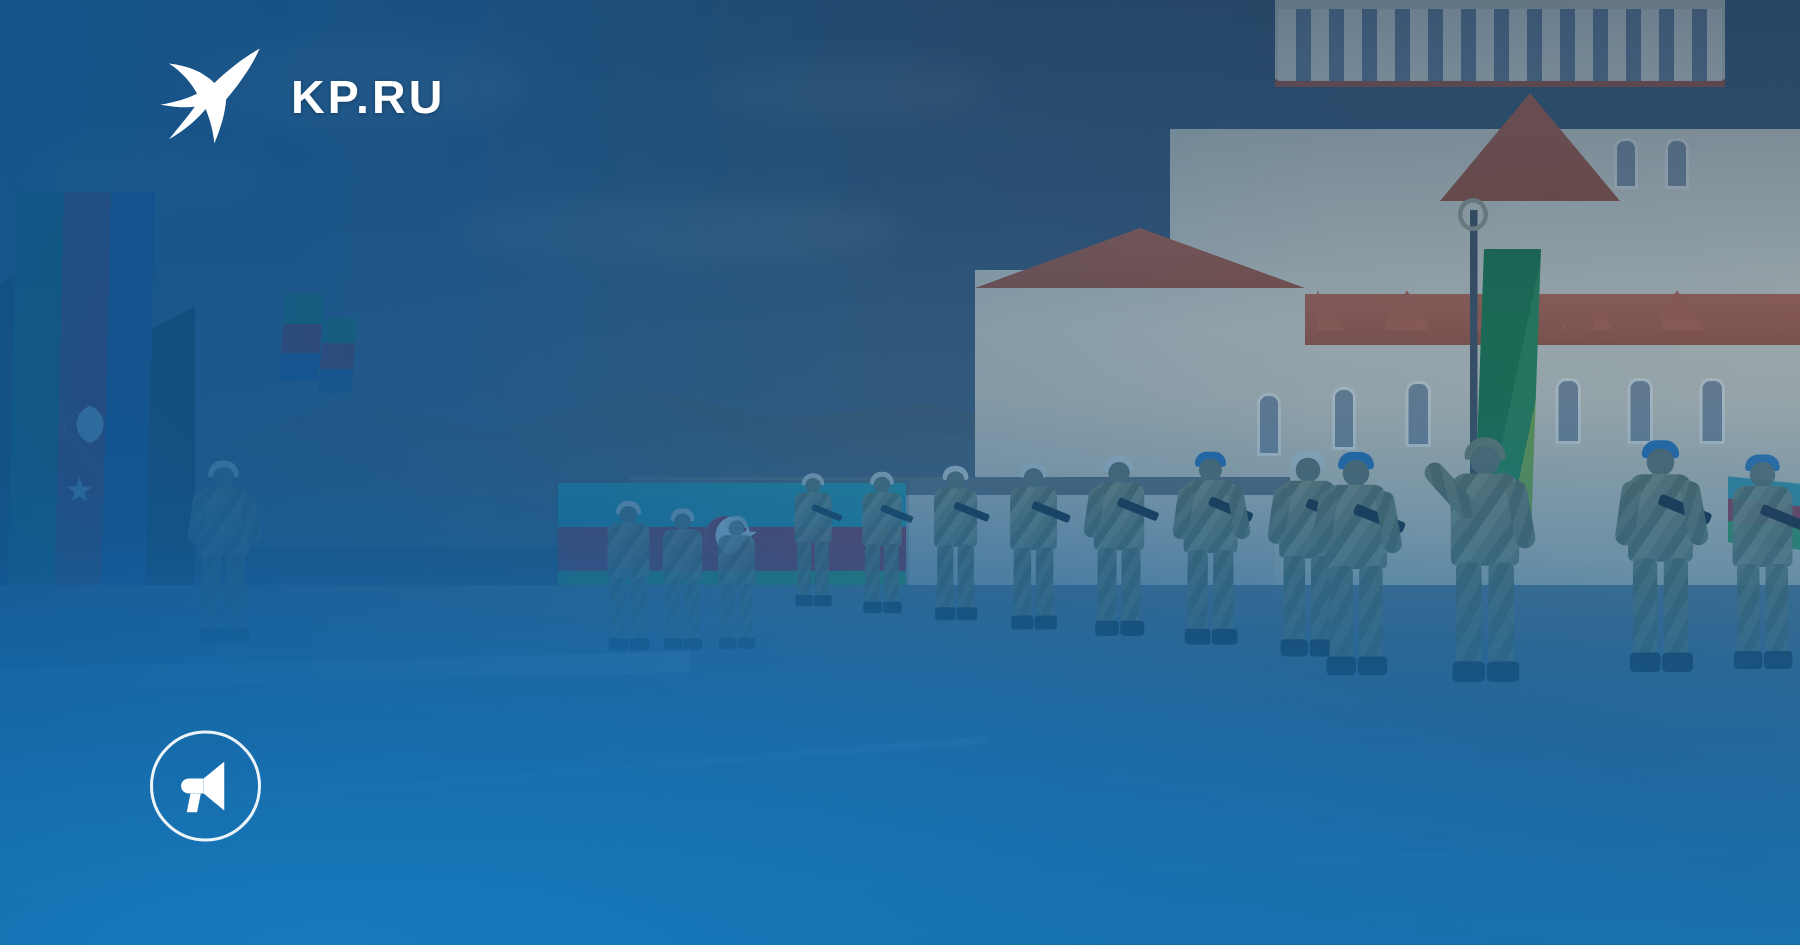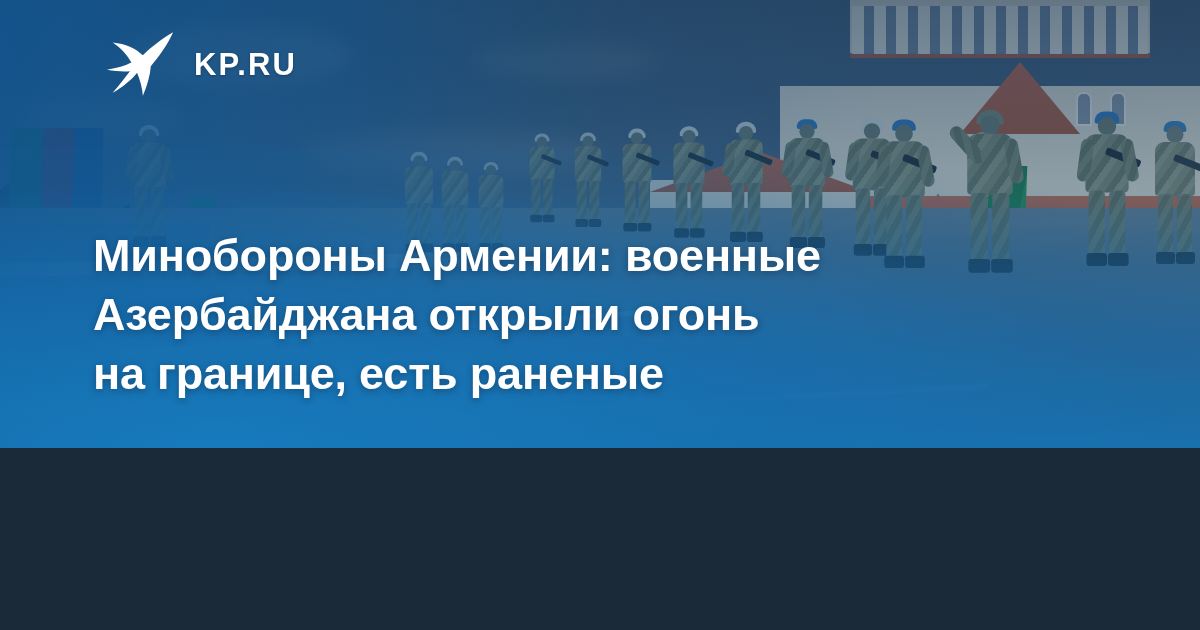--- a/index.html
+++ b/index.html
@@ -1,21 +1,21 @@
 <!DOCTYPE html>
 <html lang="ru"><head>
 <meta charset="utf-8">
 <title>KP.RU news card</title>
 <style>
   html,body{margin:0;padding:0;background:#1b2a38;}
   *{box-sizing:border-box;}
 
   .card{
     position:relative;
-    width:1200px;height:448px;
+    width:1200px;height:630px;
     overflow:hidden;
     font-family:"Liberation Sans","DejaVu Sans",sans-serif;
     background:#3d5368;
     user-select:none;
   }
 
   
   .photo{position:absolute;inset:0;overflow:hidden;}
 
   
@@ -445,23 +445,20 @@
 
   <div class="brand">
     <svg class="bird" viewBox="0 0 100 100" aria-hidden="true">
       <path fill="#ffffff" d="M96 6 C82 14 66 26 54 38 C44 28 30 22 12 20 C24 28 33 38 38 48
         C30 52 18 56 4 58 C16 60 27 61 36 60 C30 68 22 78 12 90 C26 82 38 72 46 62
         C50 72 53 82 54 94 C60 80 64 66 65 53 C76 40 88 24 96 6 Z"></path>
     </svg>
     <span class="brandText">KP.RU</span>
   </div>
 
-  <h1 class="headline">Минобороны Армении: военные
-Азербайджана открыли огонь
-на границе, есть раненые</h1>
 
   <div class="badge">
     <span class="badgeCircle">
       <svg class="megaphone" viewBox="0 0 64 64" aria-hidden="true">
         <path fill="#ffffff" d="M52 6 L52 58 L30 40 L30 24 Z"></path>
         <path fill="#ffffff" d="M14 24 L30 24 L30 40 L14 40 C9 40 6 36 6 32 C6 28 9 24 14 24 Z"></path>
         <path fill="#ffffff" d="M16 40 L27 40 L23 60 L12 60 Z"></path>
       </svg>
     </span>
   </div>

